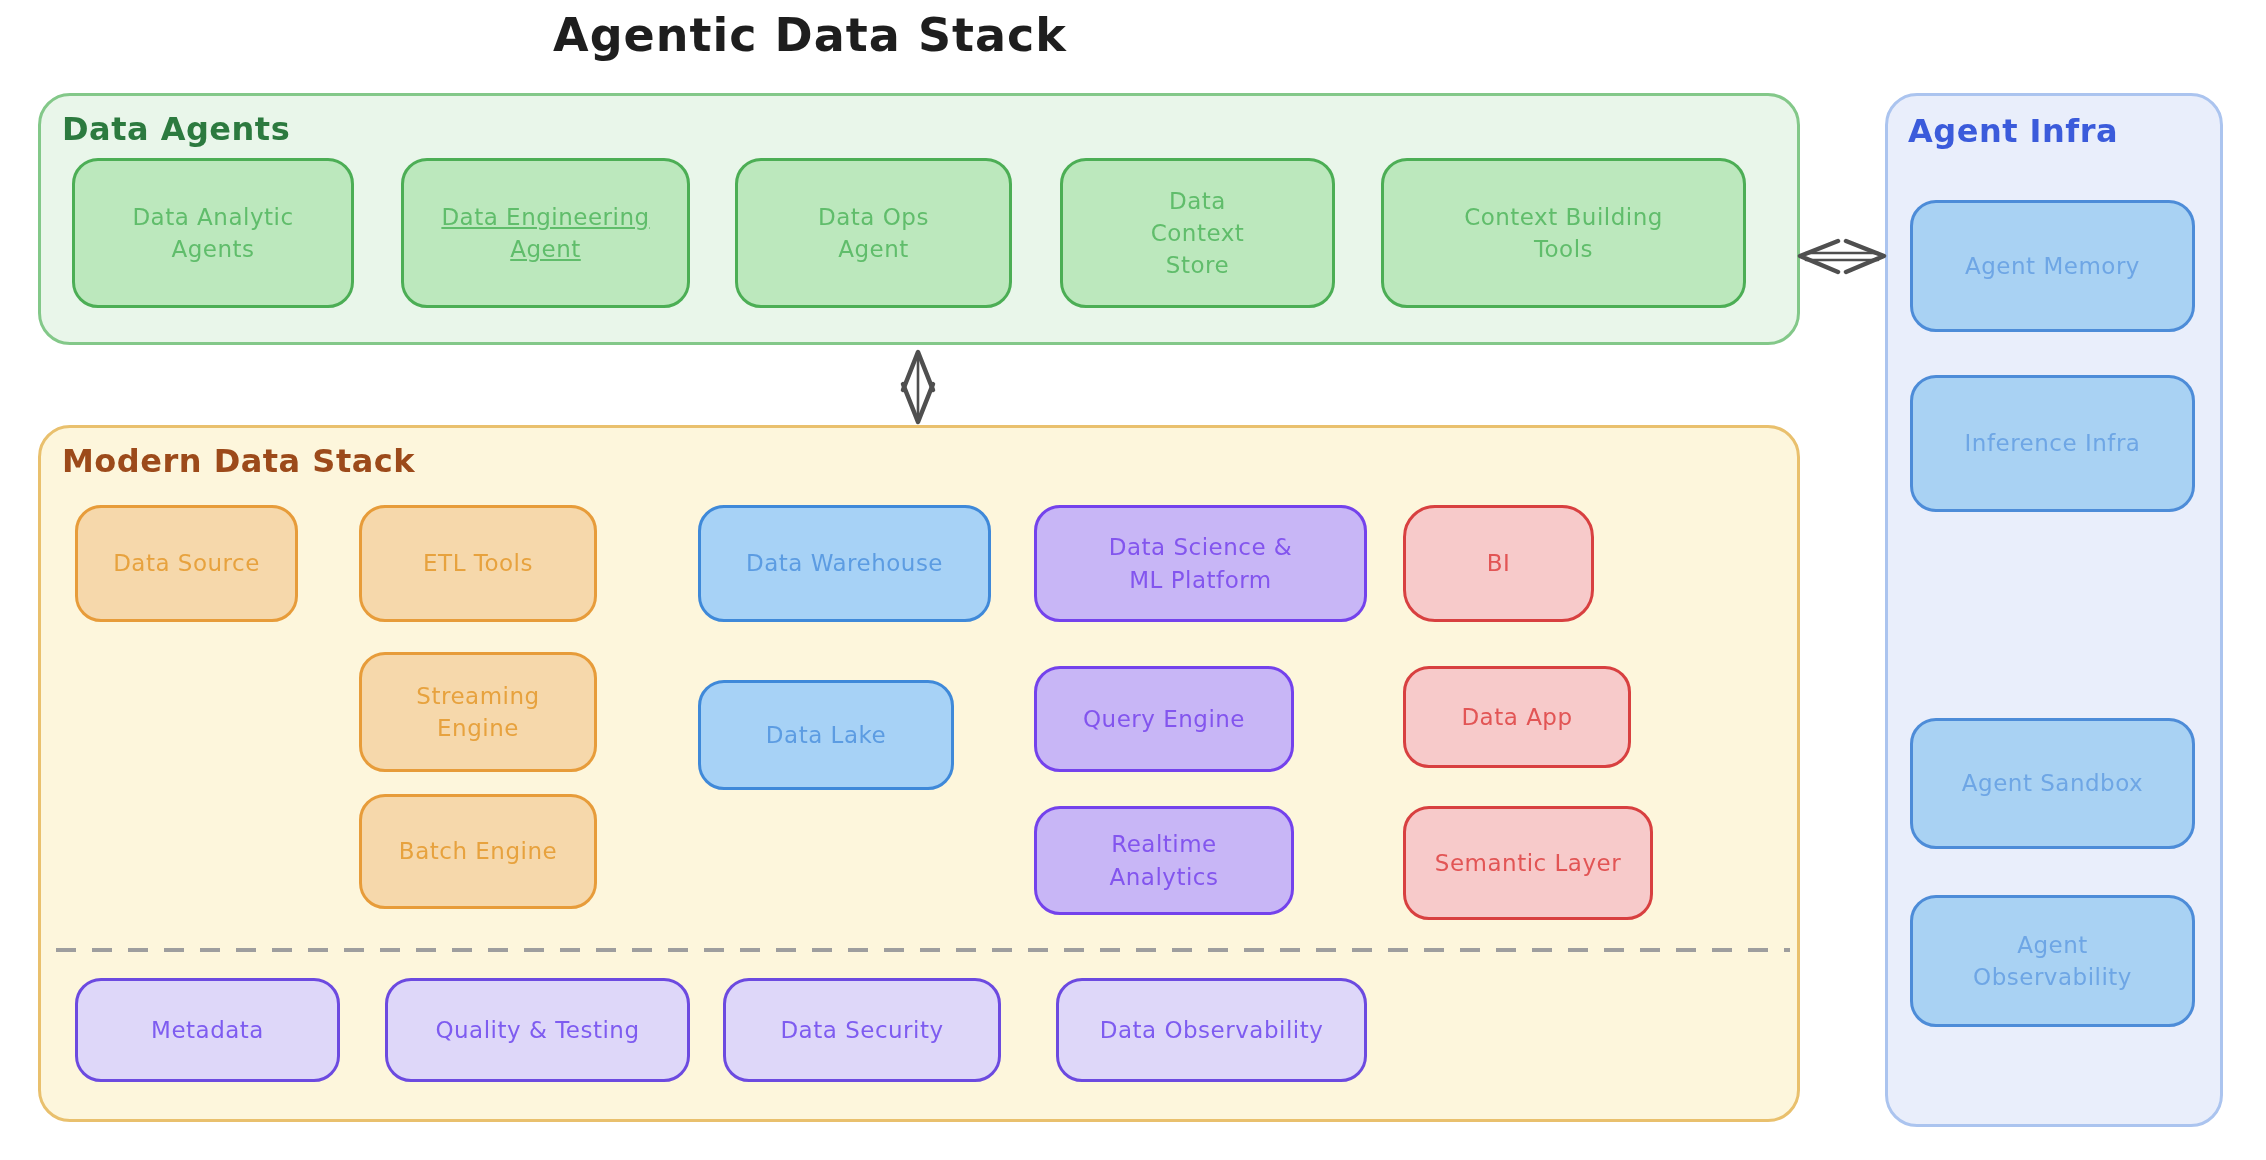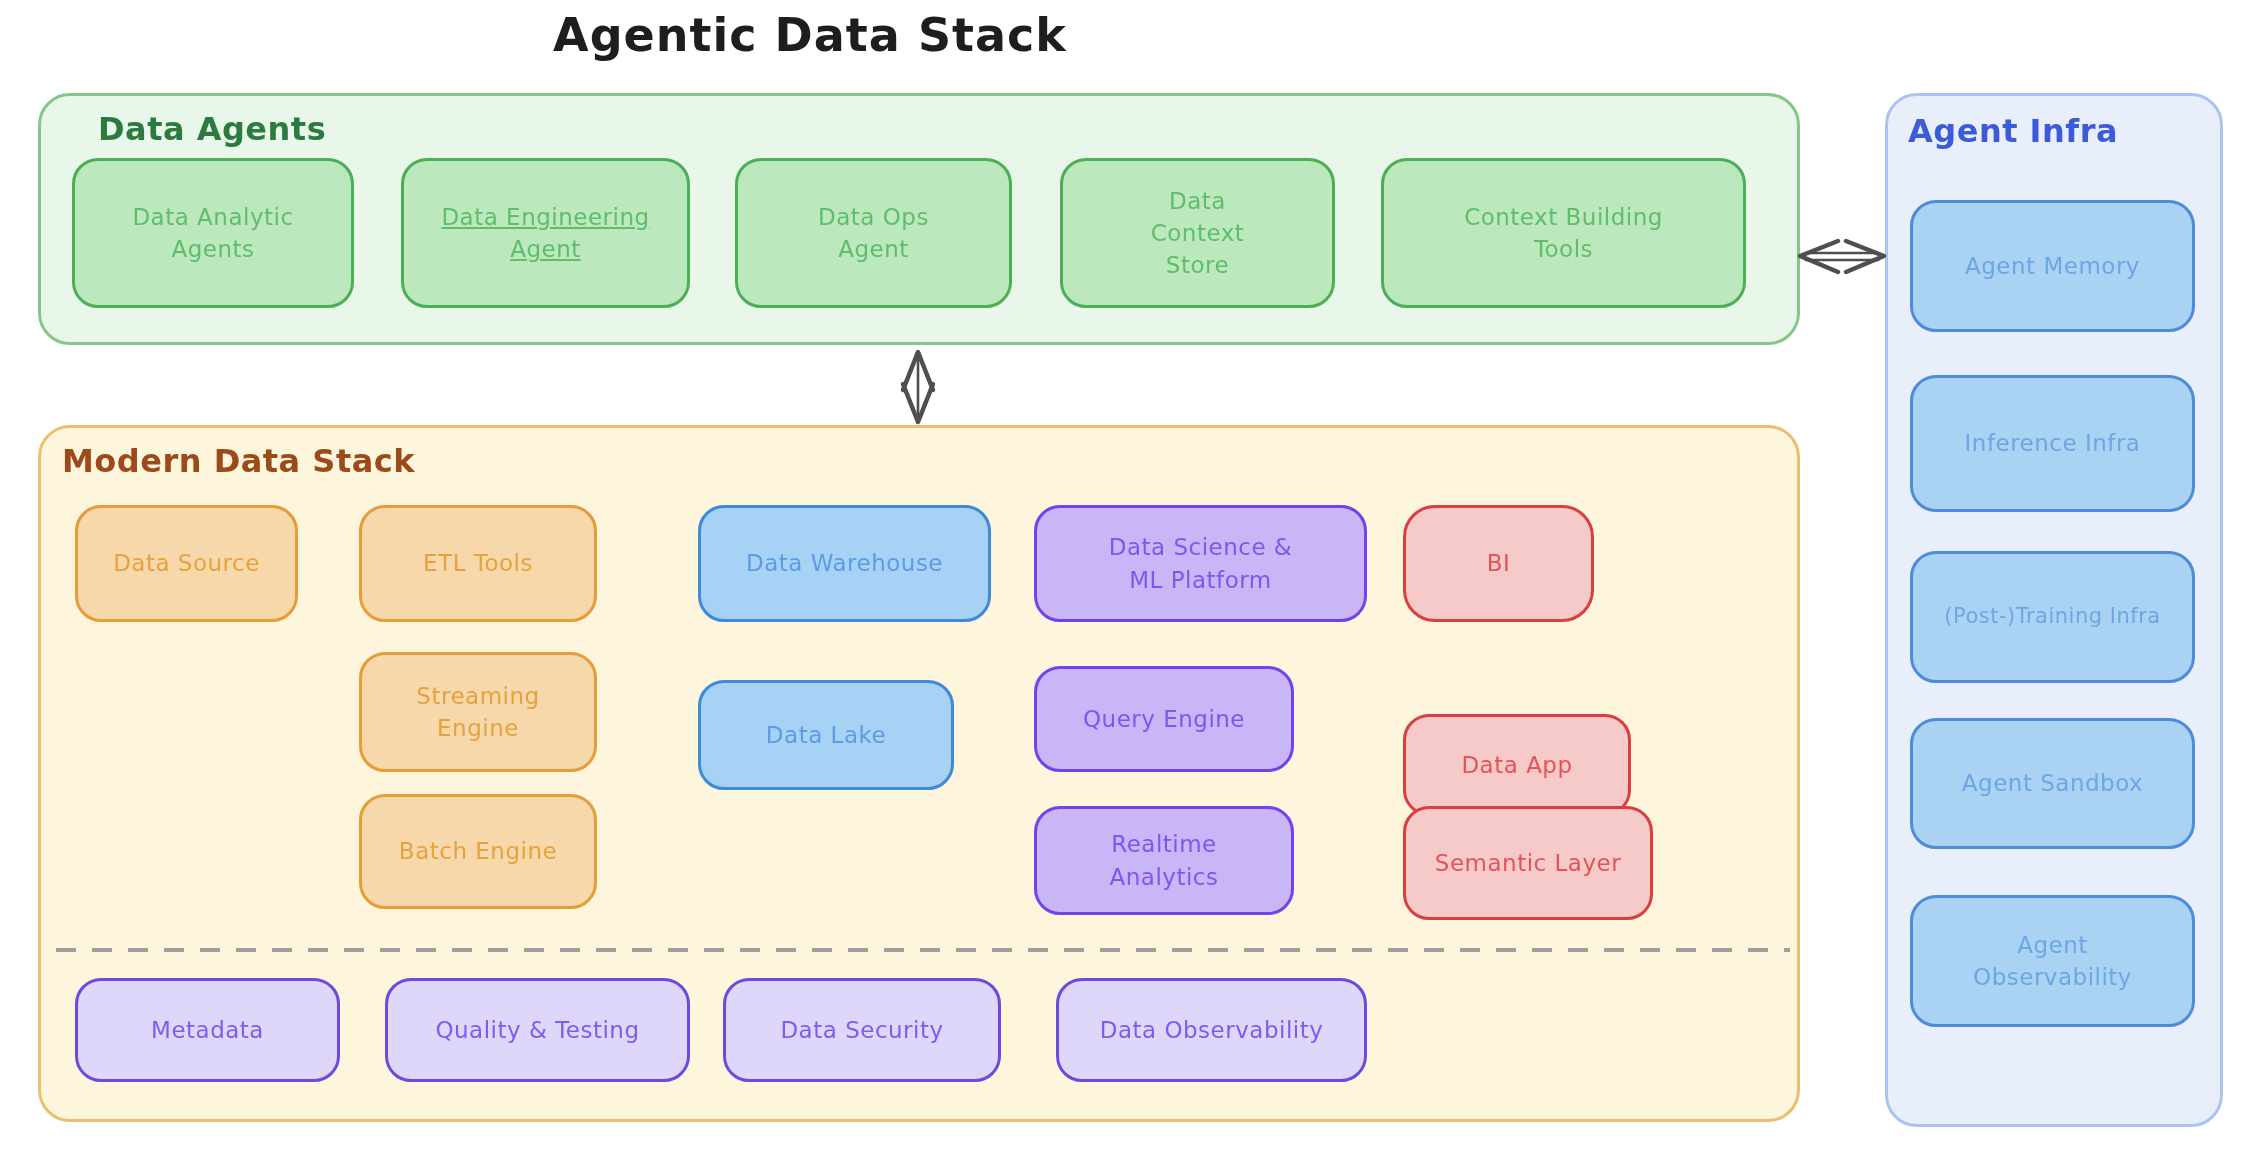--- a/index.html
+++ b/index.html
@@ -9,21 +9,21 @@
   }
   .title{
     position:absolute;left:500px;top:8px;width:620px;text-align:center;
     font-size:46px;font-weight:700;letter-spacing:1px;color:var(--title-ink,#1e1e1e);
   }
   .panel{position:absolute;border-radius:32px;box-sizing:border-box;border:3px solid;}
   .panel.green{background:var(--green-panel-fill,#e9f6ea);border-color:var(--green-panel-stroke,#83c889);}
   .panel.infra{background:var(--infra-panel-fill,#e9eefb);border-color:var(--infra-panel-stroke,#abc4ef);}
   .panel.yellow{background:var(--yellow-panel-fill,#fdf6dc);border-color:var(--yellow-panel-stroke,#e9c06d);}
   .panel-header{position:absolute;font-size:32px;font-weight:700;letter-spacing:0.5px;}
-  .panel-header.green{color:var(--green-header,#2c7a3f);margin-left:36px;}
+  .panel-header.green{color:var(--green-header,#2c7a3f);}
   .panel-header.infra{color:var(--infra-header,#3b5bdb);}
   .panel-header.yellow{color:var(--yellow-header,#9c4a1a);}
   .node{
     position:absolute;border-radius:26px;border:3.5px solid;box-sizing:border-box;
     display:flex;align-items:center;justify-content:center;text-align:center;
     font-size:23px;line-height:1.4;padding:0 24px;letter-spacing:0.5px;
   }
   .node.green{background:var(--green-fill,#bce8bd);border-color:var(--green-stroke,#4cae55);color:var(--green-text,#60bd6b);}
   .node.infra{background:var(--infra-fill,#a9d2f3);border-color:var(--infra-stroke,#4d8cd8);color:var(--infra-text,#6ea6e5);}
   .node.orange{background:var(--orange-fill,#f6d8ab);border-color:var(--orange-stroke,#e79c3a);color:var(--orange-text,#e7a23e);}
@@ -48,41 +48,40 @@
   <div class="node green" style="left:72px;top:158px;width:282px;height:150px;">Data Analytic Agents</div>
   <div class="node green" style="left:401px;top:158px;width:289px;height:150px;text-decoration:underline;">Data Engineering Agent</div>
   <div class="node green" style="left:735px;top:158px;width:277px;height:150px;padding:0 80px;">Data Ops Agent</div>
   <div class="node green" style="left:1060px;top:158px;width:275px;height:150px;padding:0 56px;">Data Context Store</div>
   <div class="node green" style="left:1381px;top:158px;width:365px;height:150px;padding:0 70px;">Context Building Tools</div>
 
   <div class="panel infra" style="left:1885px;top:93px;width:338px;height:1034px;"></div>
   <div class="panel-header infra" style="left:1908px;top:112px;">Agent Infra</div>
   <div class="node infra" style="left:1910px;top:200px;width:285px;height:132px;">Agent Memory</div>
   <div class="node infra" style="left:1910px;top:375px;width:285px;height:137px;">Inference Infra</div>
-  <div class="node infra" style="left:1910px;top:551px;width:285px;height:132px;font-size:21px;padding:0 8px;">(Post-)Training Infra</div>
   <div class="node infra" style="left:1910px;top:718px;width:285px;height:131px;">Agent Sandbox</div>
   <div class="node infra" style="left:1910px;top:895px;width:285px;height:132px;padding:16px 50px;">Agent Observability</div>
 
   <div class="panel yellow" style="left:38px;top:425px;width:1762px;height:697px;"></div>
   <div class="panel-header yellow" style="left:62px;top:442px;">Modern Data Stack</div>
 
   <div class="node orange" style="left:75px;top:505px;width:223px;height:117px;">Data Source</div>
   <div class="node orange" style="left:359px;top:505px;width:238px;height:117px;">ETL Tools</div>
   <div class="node orange" style="left:359px;top:652px;width:238px;height:120px;padding:0 38px;">Streaming Engine</div>
   <div class="node orange" style="left:359px;top:794px;width:238px;height:115px;">Batch Engine</div>
 
   <div class="node blue" style="left:698px;top:505px;width:293px;height:117px;">Data Warehouse</div>
   <div class="node blue" style="left:698px;top:680px;width:256px;height:110px;">Data Lake</div>
 
   <div class="node purple" style="left:1034px;top:505px;width:333px;height:117px;padding:0 55px;">Data Science &amp; ML Platform</div>
   <div class="node purple" style="left:1034px;top:666px;width:260px;height:106px;">Query Engine</div>
   <div class="node purple" style="left:1034px;top:806px;width:260px;height:109px;padding:0 55px;">Realtime Analytics</div>
 
   <div class="node red" style="left:1403px;top:505px;width:191px;height:117px;border-radius:32px;">BI</div>
-  <div class="node red" style="left:1403px;top:666px;width:228px;height:102px;margin-top:48px;">Data App</div>
+  <div class="node red" style="left:1403px;top:666px;width:228px;height:102px;">Data App</div>
   <div class="node red" style="left:1403px;top:806px;width:250px;height:114px;">Semantic Layer</div>
 
   <div class="node lavender" style="left:75px;top:978px;width:265px;height:104px;">Metadata</div>
   <div class="node lavender" style="left:385px;top:978px;width:305px;height:104px;">Quality &amp; Testing</div>
   <div class="node lavender" style="left:723px;top:978px;width:278px;height:104px;">Data Security</div>
   <div class="node lavender" style="left:1056px;top:978px;width:311px;height:104px;">Data Observability</div>
 
   <svg class="overlay" viewBox="0 0 2266 1160">
 
     <line class="dash" x1="56" y1="950" x2="1790" y2="950"></line>

